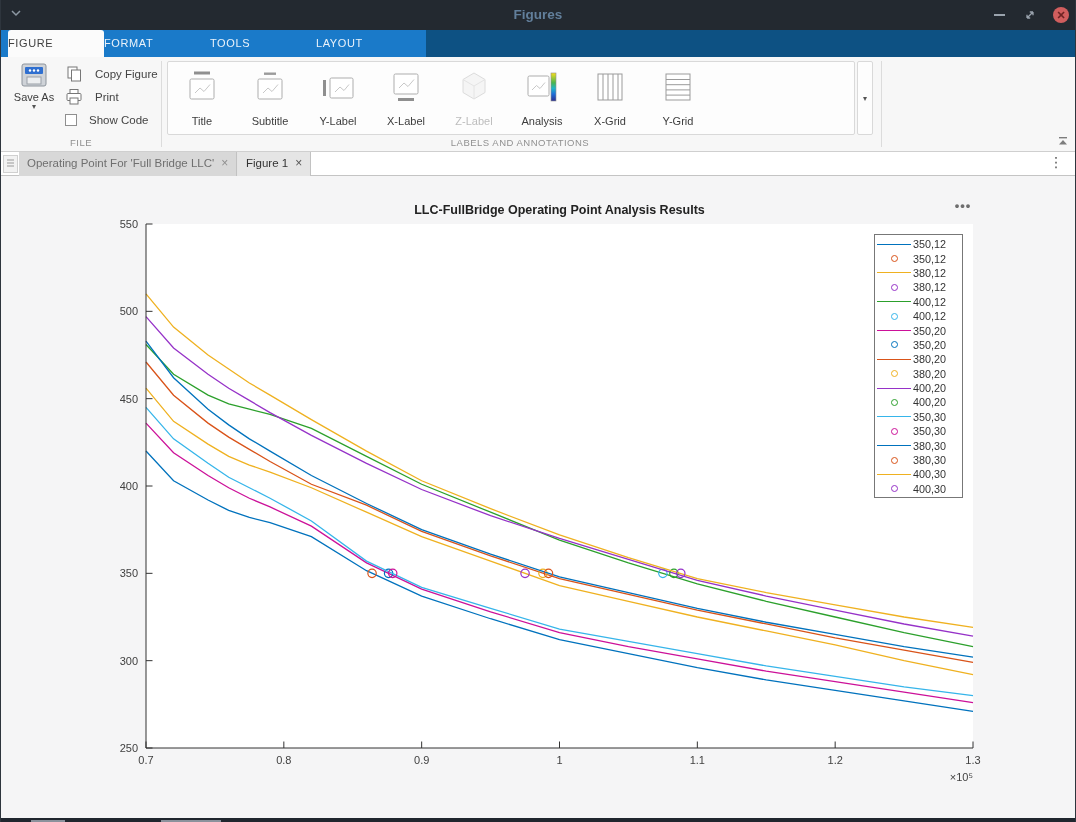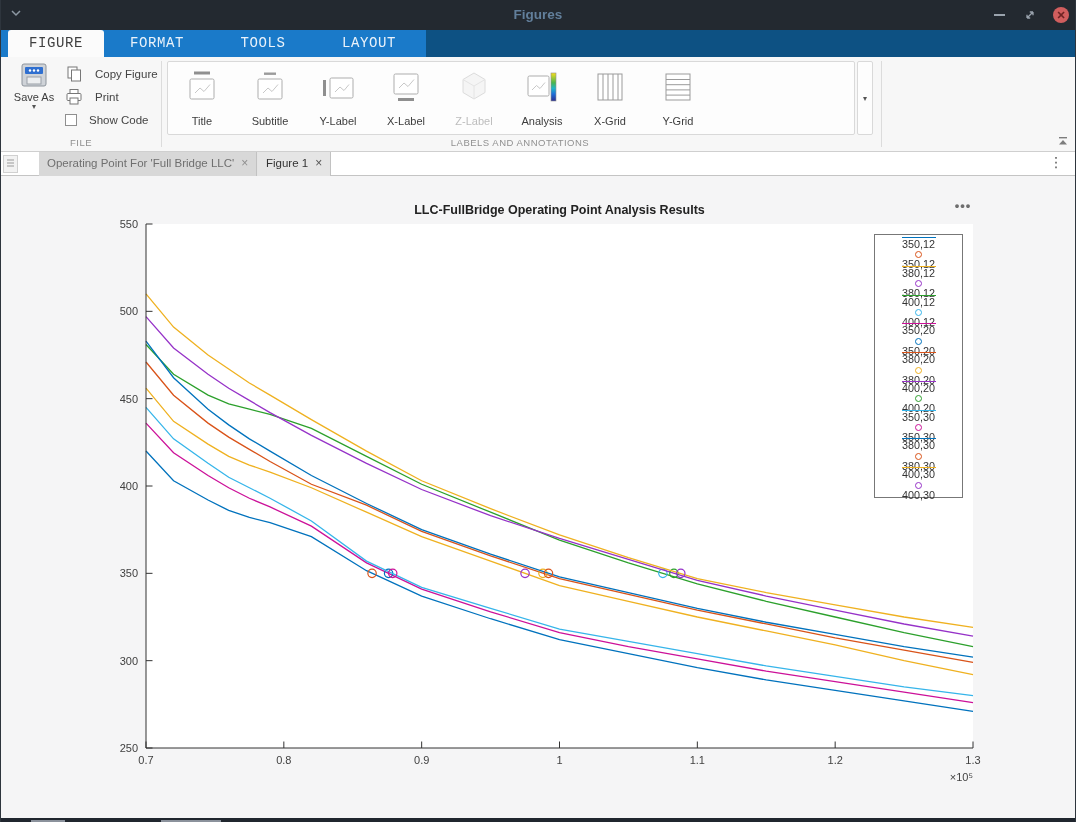--- a/index.html
+++ b/index.html
@@ -13,22 +13,22 @@
     color:#627f9b;font-size:13.5px;font-weight:bold;}
   .tb-chevron{position:absolute;left:10px;top:9px;}
   .tb-min{position:absolute;left:993px;top:14px;width:11px;height:2px;background:#9aa3ad;cursor:pointer;}
   .tb-restore{position:absolute;left:1023px;top:9px;}
   .tb-close{position:absolute;left:1052px;top:7px;width:16px;height:16px;border-radius:50%;
     background:#d15e5e;color:#6e2323;font-size:11px;font-weight:bold;text-align:center;line-height:16px;cursor:pointer;}
 
   
   .ribbon-tabs{position:absolute;left:0;top:30px;width:100%;height:27px;background:#0d5183;}
   .tabstrip{position:absolute;left:0;top:0;width:425px;height:27px;background:#1a7ac9;display:flex;padding-left:7px;}
-  .rtab{width:106px;height:27px;line-height:27px;text-align:center;color:#eaf2fa;font-size:14px;
-    letter-spacing:.6px;cursor:pointer;font-family:Liberation Mono, monospace;}
+  .rtab{width:106px;height:27px;line-height:27px;color:#eaf2fa;font-size:11px;
+    letter-spacing:.6px;cursor:pointer;}
   .rtab.active{width:96px;background:#fbfbfb;color:#3f3f3f;border-radius:3px 3px 0 0;}
   .qicon{position:absolute;top:33px;font-size:16px;font-weight:bold;color:#97d1ad;cursor:pointer;line-height:20px;}
   .qsep{position:absolute;left:1019px;top:34px;width:1px;height:19px;background:#4e7ba6;}
   .qcircle{position:absolute;left:1027px;top:36px;width:16px;height:16px;border-radius:50%;background:#1b4a70;
     color:#8fb3cf;font-size:8px;text-align:center;line-height:16px;cursor:pointer;}
   .qnewwin{position:absolute;left:1053px;top:36px;cursor:pointer;}
 
   
   .ribbon-body{position:absolute;left:0;top:57px;width:100%;height:95px;background:#f7f7f7;border-bottom:1px solid #cfcfcf;}
   .saveas{position:absolute;left:8px;top:6px;width:50px;text-align:center;cursor:pointer;}
@@ -45,41 +45,41 @@
   .rb-ic{display:block;margin:0 auto;}
   .rb-lab{font-size:11px;color:#3d3d3d;margin-top:9px;}
   .rb-item.disabled .rb-lab{color:#bdbdbd;}
   .panel-drop{position:absolute;left:856px;top:4px;width:16px;height:74px;background:#fdfdfd;border:1px solid #d9d9d9;
     border-radius:2px;color:#555;font-size:8px;text-align:center;line-height:74px;cursor:pointer;}
   .collapse{position:absolute;left:1056px;top:79px;cursor:pointer;}
 
   
   .doc-tabs{position:absolute;left:0;top:152px;width:100%;height:24px;background:#ffffff;border-bottom:1px solid #c4c4c4;}
   .handle{position:absolute;left:2px;top:3px;width:15px;height:18px;border:1px solid #d0d0d0;background:#f2f2f2;cursor:pointer;}
-  .dtab{position:absolute;top:0;height:24px;line-height:23px;font-size:11.5px;padding:0 8px;cursor:pointer;white-space:nowrap;margin-left:20px;}
+  .dtab{position:absolute;top:0;height:24px;line-height:23px;font-size:11.5px;padding:0 8px;cursor:pointer;white-space:nowrap;}
   .dtab .x{margin-left:7px;color:#8f8f8f;font-size:12px;}
   .dtab1{left:18px;width:218px;background:#d8d8d8;color:#6f6f6f;border-right:1px solid #c2c2c2;}
   .dtab2{left:236px;width:74px;background:#e5e5e5;color:#333;border-right:1px solid #c2c2c2;border-left:1px solid #e4e4e4;}
   .dtab2 .x{color:#555;}
   .kebab{position:absolute;left:1048px;top:2px;font-size:14px;color:#555;cursor:pointer;}
 
   
   .figure-area{position:absolute;left:0;top:176px;width:1076px;height:642px;background:#f5f5f6;}
   #plot-svg{position:absolute;left:0;top:0;}
   .plot-title{position:absolute;left:145px;top:27px;width:827px;text-align:center;
     font-size:12.5px;font-weight:bold;color:#222;}
   .axes-dots{position:absolute;left:946px;top:22px;width:32px;text-align:center;font-size:13px;font-weight:bold;
     color:#6e6e6e;letter-spacing:1px;cursor:pointer;}
   .tick{font-family:"Liberation Sans",sans-serif;font-size:11px;fill:#414141;}
   .exp-label{position:absolute;left:880px;top:595px;width:92px;text-align:right;font-size:11px;color:#414141;}
 
   
   .legend{position:absolute;left:873px;top:58px;width:89px;height:264px;background:#fff;
     border:1px solid #777;padding-top:2px;cursor:pointer;}
-  .lg-row{height:14.4px;display:flex;align-items:center;flex-direction:column;}
+  .lg-row{height:14.4px;display:flex;align-items:center;}
   .lg-sw{width:38px;display:flex;justify-content:center;align-items:center;flex:none;}
   .lg-line{width:34px;height:0;border-top:1.6px solid #000;}
   .lg-ring{width:7px;height:7px;border-radius:50%;border:1.3px solid #000;}
   .lg-lab{font-size:10.8px;color:#333;}
 
   .bottom-strip{position:absolute;left:0;top:818px;width:100%;height:4px;background:#20262e;}
   .bs-mark{position:absolute;top:820px;height:2px;background:#8b929c;}
 </style>
 </head>
 <body>

